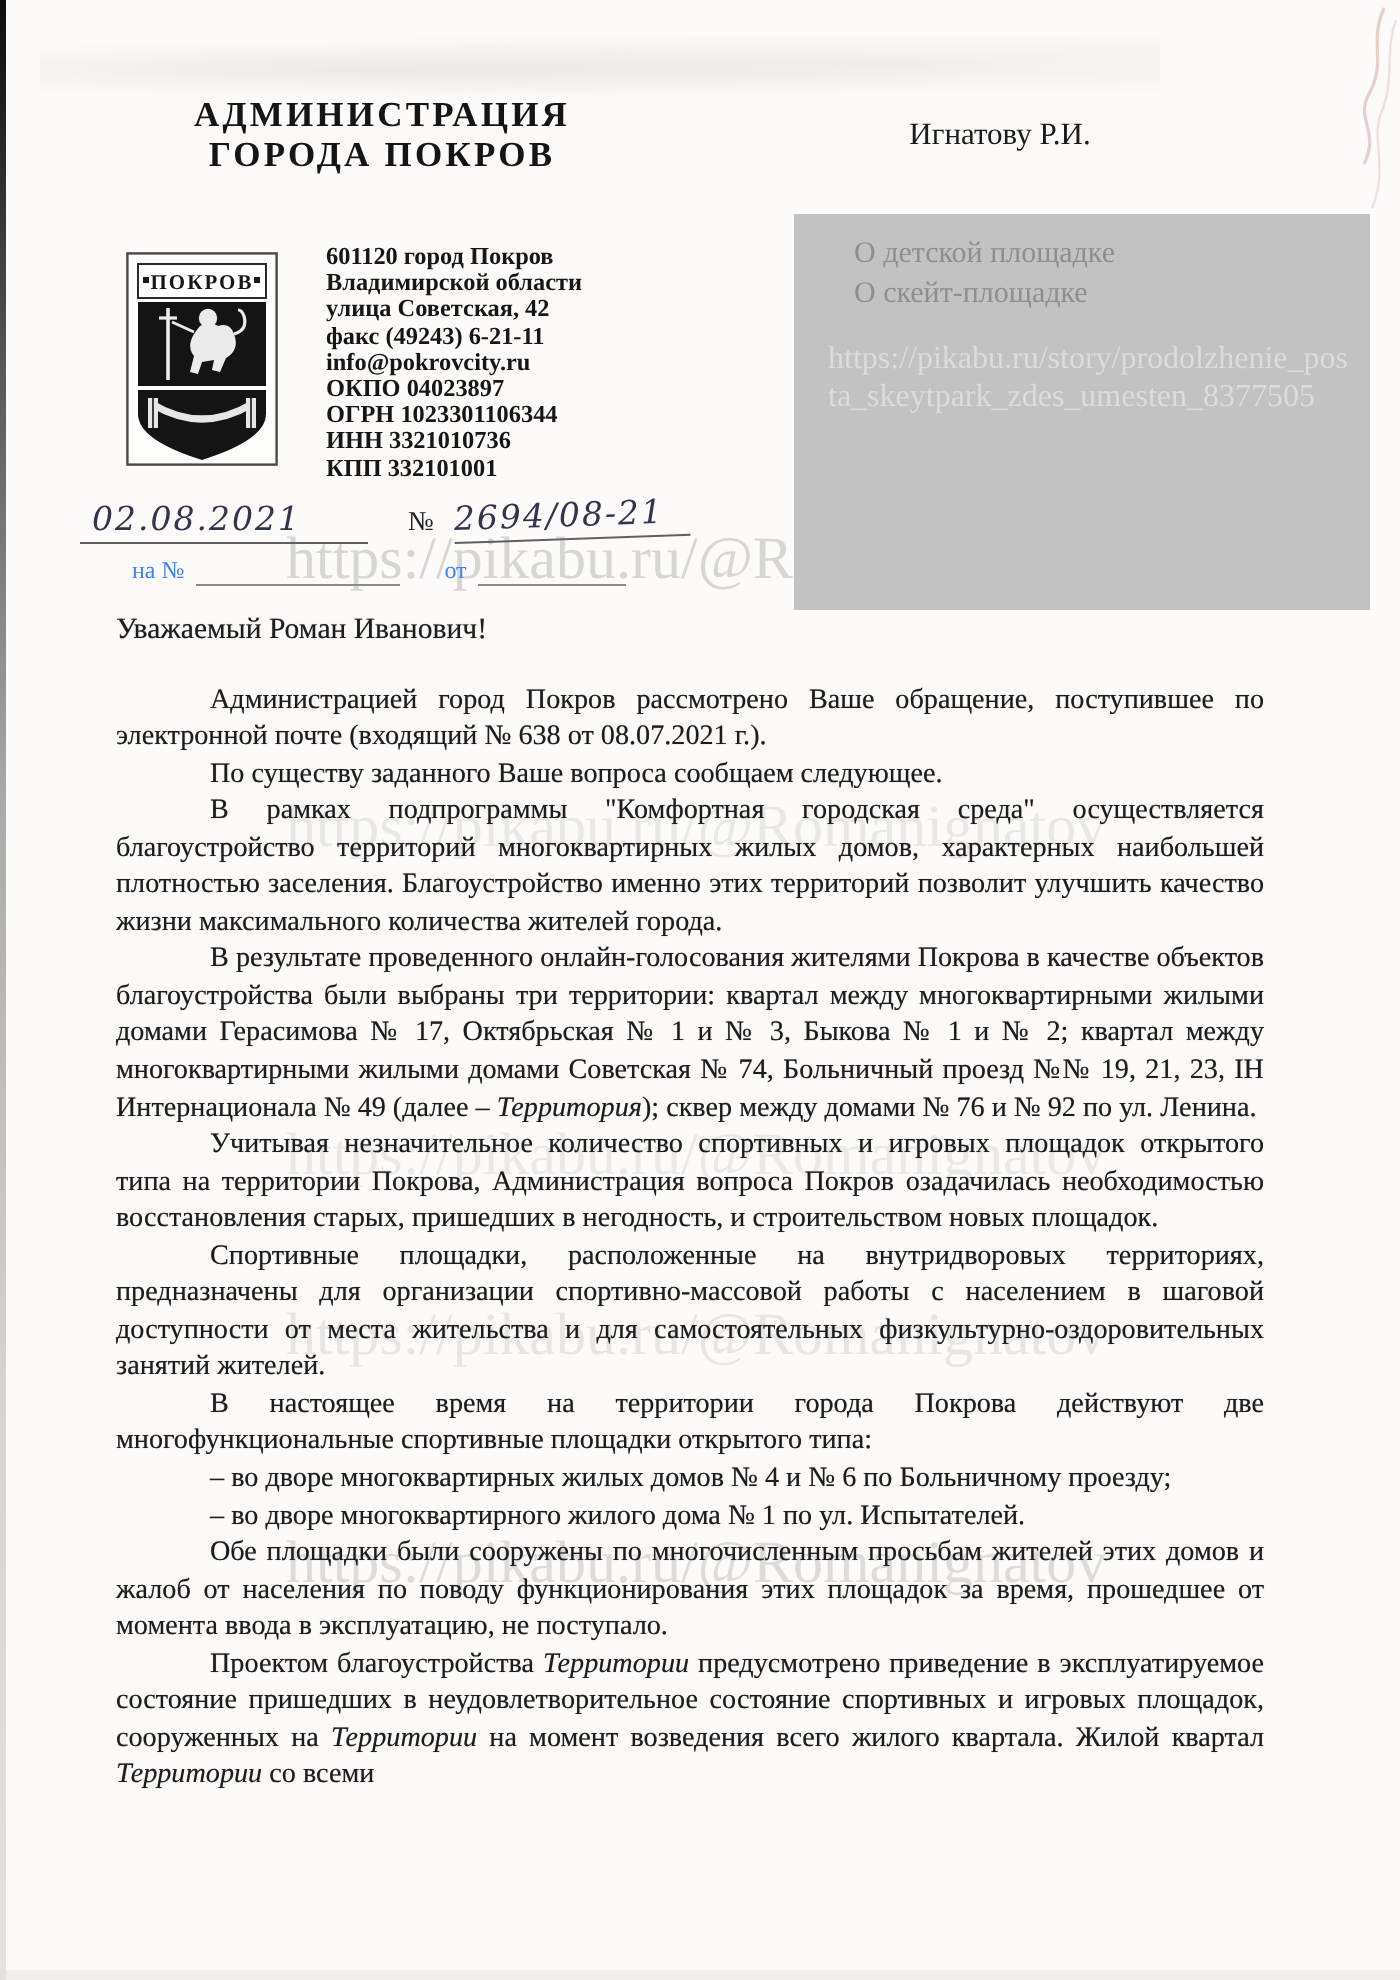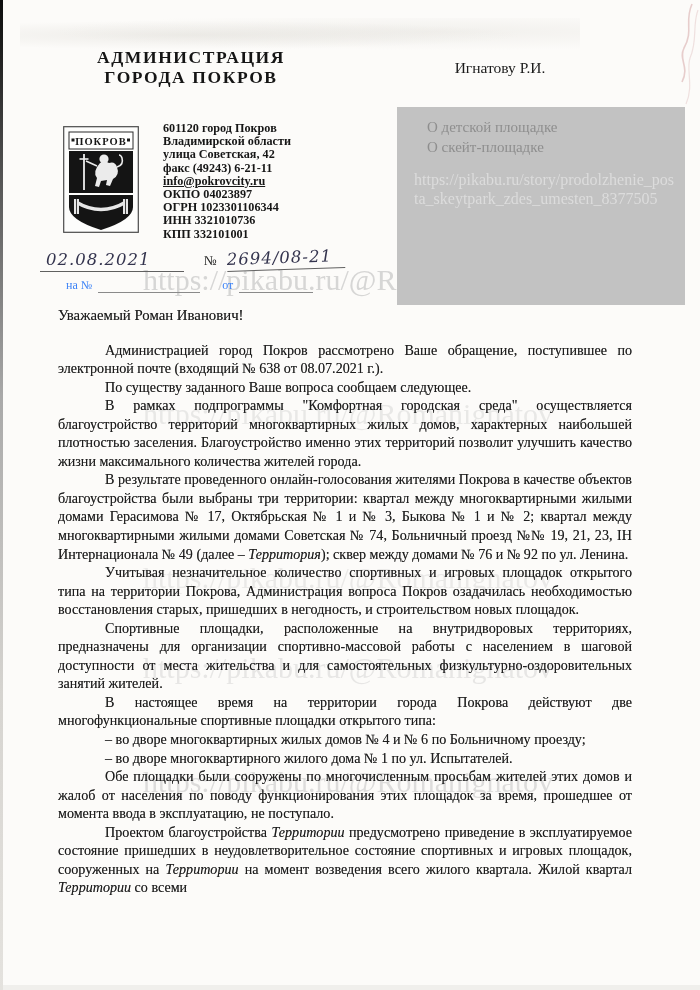--- a/index.html
+++ b/index.html
@@ -26,21 +26,21 @@
   .org-name {
     position:absolute; left:66px; top:47px; width:250px; z-index:3;
     text-align:center; font-weight:bold; font-size:17.5px; line-height:20px;
     letter-spacing:1.6px; color:#151515;
   }
   .crest { position:absolute; left:63px; top:126px; z-index:3; }
   .address {
     position:absolute; left:163px; top:122px; width:200px; z-index:3;
     font-weight:bold; font-size:12.2px; line-height:13.2px; color:#161616;
   }
-  .address .email { text-decoration:underline; }
+  .address .email { }
 
   .recipient {
     position:absolute; left:400px; top:59px; width:200px; z-index:3;
     text-align:center; font-size:15.5px; color:#1b1b1b;
   }
 
   
   .redaction {
     position:absolute; left:397px; top:79px; width:288px; height:198px; z-index:2;
     background:#c2c2c2;

